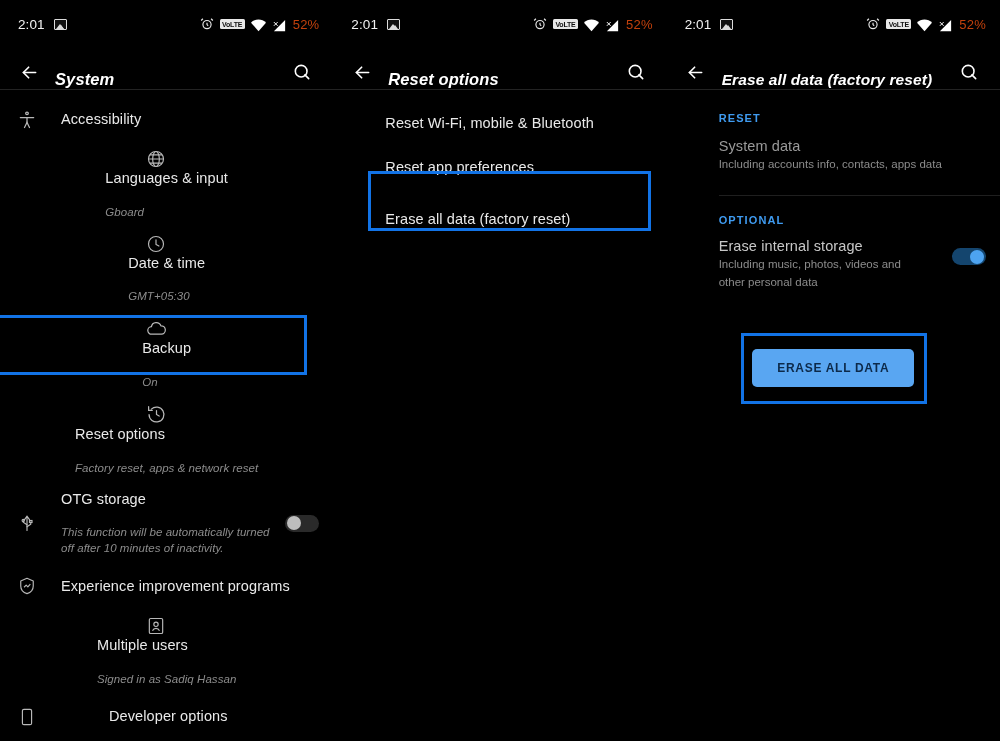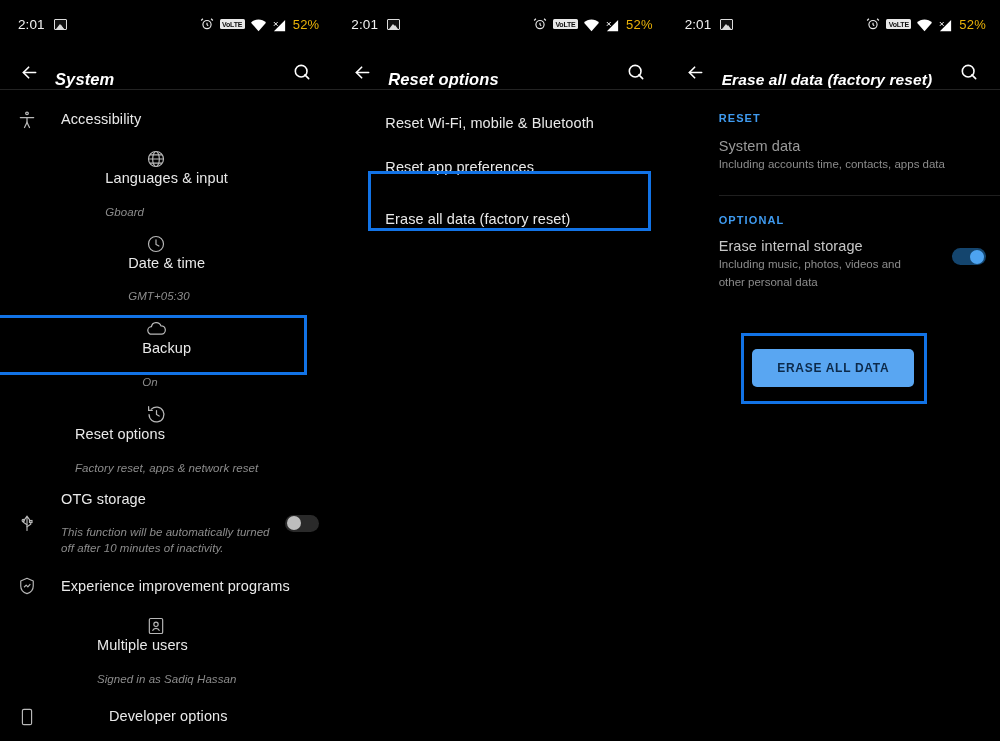--- a/index.html
+++ b/index.html
@@ -33,21 +33,21 @@
     content: ""; position: absolute; right: 1.5px; bottom: 0px;
     border-left: 3px solid transparent; border-right: 3px solid transparent;
     border-bottom: 4px solid #dcdcdc;
   }
   .ic-alarm { width: 14px; height: 14px; position: relative; }
   .sb-volte {
     font-size: 7px; font-weight: 700; color: #111; background: #e8e8e8;
     border-radius: 1.5px; padding: 1.5px 2.5px; letter-spacing: -.2px; line-height: 1;
   }
   .ic-wifi, .ic-sig { width: 15px; height: 13px; }
-  .sb-batt { font-size: 13px; color: #eab308; letter-spacing: .2px; }
+  .sb-batt { font-size: 13px; color: #c2410c; letter-spacing: .2px; }
 
   
   .appbar {
     height: 49px; display: flex; align-items: flex-end; padding: 0 14px 0 12px;
     position: relative;
     font-style: italic;
   }
   .back-btn {
     width: 34px; height: 34px; display: flex; align-items: center; justify-content: center;
     cursor: pointer; flex: none;
@@ -438,21 +438,21 @@
     </div>
     <div class="appbar-divider"></div>
 
     <div>
 
       <div class="sec-label">RESET</div>
 
       <div class="p3-row" style="padding-top:14px;">
         <div>
           <div class="p3-title dim">System data</div>
-          <div class="p3-sub" style="max-width:240px;">Including accounts time, contacts, apps data</div>
+          <div class="p3-sub" style="max-width:240px;">Including accounts info, contacts, apps data</div>
         </div>
       </div>
 
       <div class="p3-divider"></div>
 
       <div class="sec-label" style="padding-top:18px;">OPTIONAL</div>
 
       <div class="p3-row" style="padding-top:12px;">
         <div>
           <div class="p3-title">Erase internal storage</div>

